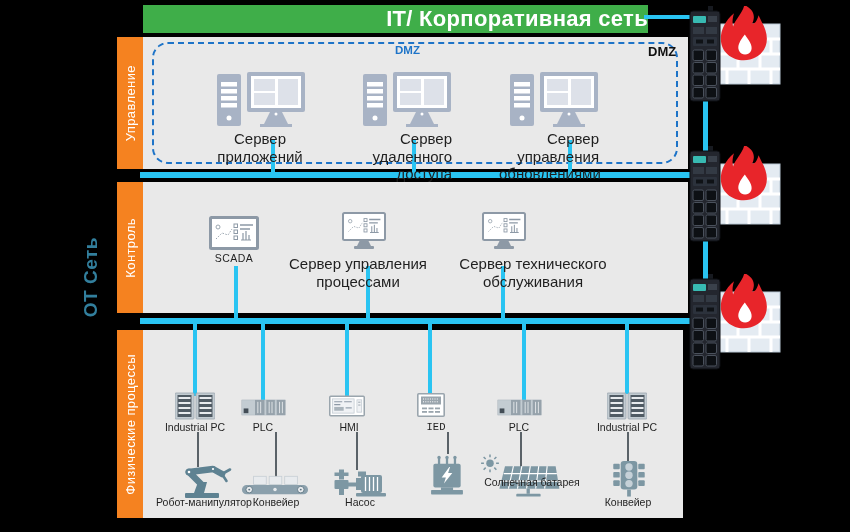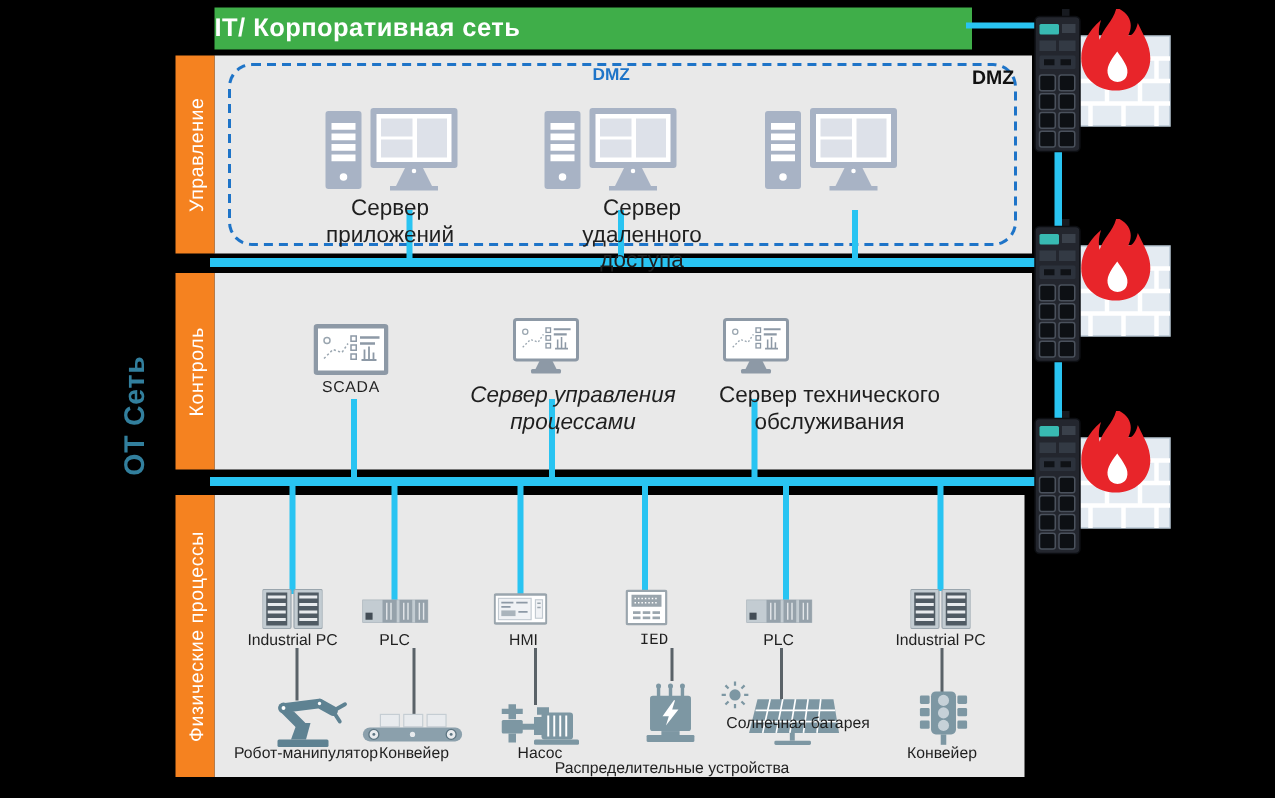--- a/index.html
+++ b/index.html
@@ -4,29 +4,29 @@
 <style>
   html,body{margin:0;padding:0;background:#000;}
   .stage{position:relative;width:850px;height:532px;background:#000;overflow:hidden;
          font-family:"Liberation Sans",sans-serif;color:#1f1f1f;}
   .abs{position:absolute;}
   .panel{background:#e9e9e9;z-index:1;}
   .obar{background:#f58220;z-index:2;display:flex;align-items:center;justify-content:center;}
   .vtext{writing-mode:vertical-rl;transform:rotate(180deg);color:#fff;font-size:13px;
          white-space:nowrap;letter-spacing:.4px;}
   .ot{color:#327f9d;font-weight:bold;font-size:19px;letter-spacing:.5px;}
-  .banner{background:#3fae49;color:#fff;display:flex;align-items:center;justify-content:flex-start;
-          font-size:17px;font-weight:600;letter-spacing:.3px;z-index:2;}
+  .banner{background:#3fae49;color:#fff;display:flex;align-items:center;justify-content:flex-end;
+          font-size:22px;font-weight:600;letter-spacing:.3px;z-index:2;}
   .dmzbox{border:2px dashed #1e74c8;border-radius:16px;z-index:2;}
   .dmz-blue{color:#1e74c8;font-weight:bold;font-size:11.5px;z-index:3;}
   .dmz-black{color:#111;font-weight:bold;font-size:13px;z-index:3;}
   .cyan{background:#29c4f2;z-index:3;}
   .grayline{background:#5a6268;z-index:3;}
   .lbl{font-size:15px;line-height:1.18;text-align:center;z-index:4;}
-  .lbl-left{text-align:center;margin-left:24px;}
+  .lbl-left{text-align:right;}
   .lbl-md{font-size:10.5px;}
   .icon{z-index:4;}
   .fw{z-index:6;}
 </style>
 </head>
 <body>
 
 <svg width="0" height="0" style="position:absolute" aria-hidden="true">
   <defs>
     <symbol id="sym-screen" viewBox="0 0 44 22">
@@ -257,40 +257,41 @@
       <use href="#sym-server"></use>
     </svg>
   <svg class="abs icon" style="left:359px;top:68px;" width="95" height="62">
       <use href="#sym-server"></use>
     </svg>
   <svg class="abs icon" style="left:506px;top:68px;" width="95" height="62">
       <use href="#sym-server"></use>
     </svg>
   <div class="abs lbl" style="left:210px;top:130px;width:100px;">Сервер приложений</div>
   <div class="abs lbl lbl-left" style="left:356px;top:130px;width:96px;">Сервер удаленного доступа</div>
+  <div class="abs lbl lbl-left" style="left:499px;top:130px;width:100px;">Сервер управления обновлениями</div>
 
   <div class="abs cyan" style="left:271px;top:140px;width:4px;height:34px;"></div>
   <div class="abs cyan" style="left:412px;top:140px;width:4px;height:34px;"></div>
   <div class="abs cyan" style="left:568px;top:140px;width:4px;height:34px;"></div>
 
   <div class="abs cyan" style="left:140px;top:172px;width:560px;height:6px;"></div>
   <div class="abs cyan" style="left:140px;top:318px;width:560px;height:6px;"></div>
 
   <svg class="abs icon" style="left:209px;top:216px;" width="50" height="34">
       <use href="#sym-scada"></use>
     </svg>
   <svg class="abs icon" style="left:341px;top:212px;" width="46" height="40">
       <use href="#sym-monitor"></use>
     </svg>
   <svg class="abs icon" style="left:481px;top:212px;" width="46" height="40">
       <use href="#sym-monitor"></use>
     </svg>
   <div class="abs lbl lbl-md" style="left:199px;top:252px;width:70px;letter-spacing:.5px;">SCADA</div>
-  <div class="abs lbl" style="left:302px;top:255px;width:160px;font-style:italic;">Сервер управления процессами</div>
-  <div class="abs lbl" style="left:448px;top:255px;width:170px;margin-left:20px;">Сервер технического обслуживания</div>
+  <div class="abs lbl" style="left:278px;top:255px;width:160px;">Сервер управления процессами</div>
+  <div class="abs lbl" style="left:448px;top:255px;width:170px;">Сервер технического обслуживания</div>
 
   <div class="abs cyan" style="left:234px;top:266px;width:4px;height:52px;"></div>
   <div class="abs cyan" style="left:366px;top:266px;width:4px;height:52px;"></div>
   <div class="abs cyan" style="left:501px;top:266px;width:4px;height:52px;"></div>
 
   <div class="abs cyan" style="left:193px;top:324px;width:4px;height:72px;"></div>
   <div class="abs cyan" style="left:261px;top:324px;width:4px;height:76px;"></div>
   <div class="abs cyan" style="left:345px;top:324px;width:4px;height:74px;"></div>
   <div class="abs cyan" style="left:428px;top:324px;width:4px;height:72px;"></div>
   <div class="abs cyan" style="left:522px;top:324px;width:4px;height:76px;"></div>
@@ -344,21 +345,20 @@
   <svg class="abs icon" style="left:480px;top:453px;" width="80" height="45">
       <use href="#sym-solar"></use>
     </svg>
   <svg class="abs icon" style="left:610px;top:460px;" width="38" height="37">
       <use href="#sym-traffic"></use>
     </svg>
 
   <div class="abs lbl lbl-md" style="left:134px;top:496px;width:140px;">Робот-манипулятор</div>
   <div class="abs lbl lbl-md" style="left:236px;top:496px;width:80px;">Конвейер</div>
   <div class="abs lbl lbl-md" style="left:320px;top:496px;width:80px;">Насос</div>
-  <div class="abs lbl lbl-md" style="left:348px;top:506px;width:200px;">Распределительные устройства</div>
   <div class="abs lbl lbl-md" style="left:462px;top:476px;width:140px;">Солнечная батарея</div>
   <div class="abs lbl lbl-md" style="left:588px;top:496px;width:80px;">Конвейер</div>
 
   <div class="abs cyan" style="left:644px;top:15px;width:50px;height:4px;"></div>
   <div class="abs cyan" style="left:703px;top:98px;width:5px;height:56px;"></div>
   <div class="abs cyan" style="left:703px;top:238px;width:5px;height:44px;"></div>
 
   <svg class="abs fw" style="left:688px;top:6px;" width="95" height="100">
       <use href="#sym-firewall"></use>
     </svg>

